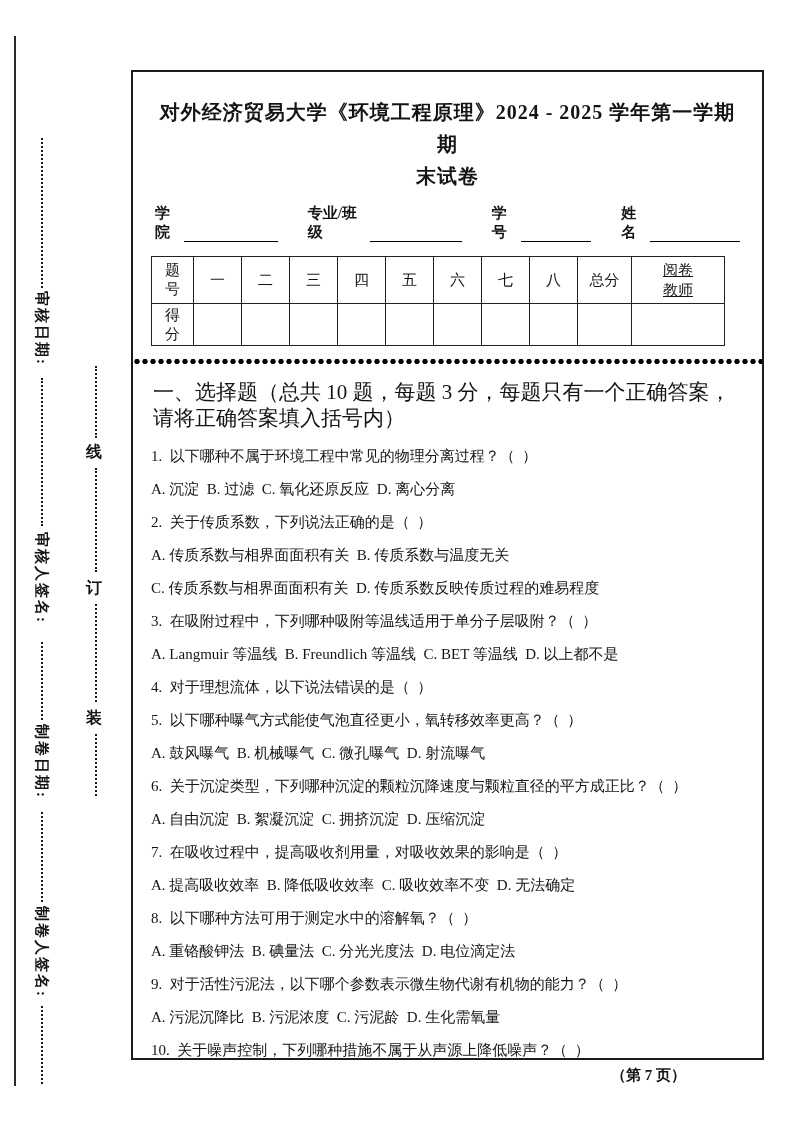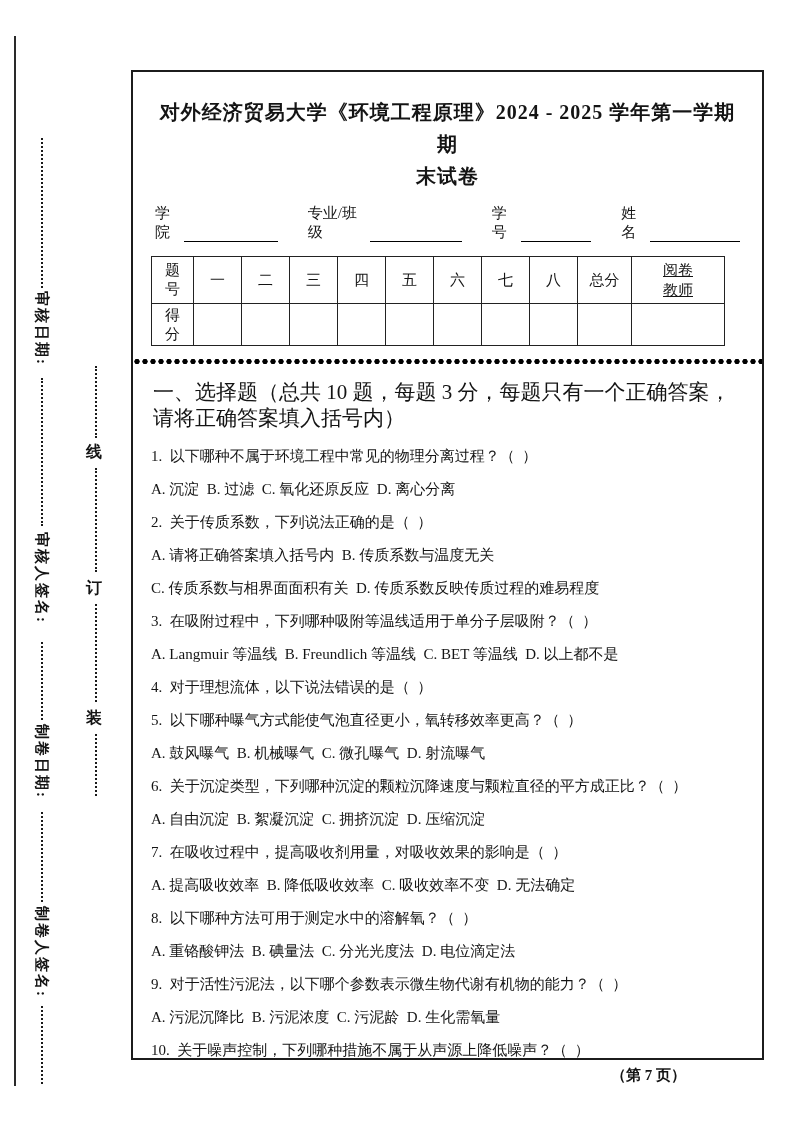--- a/index.html
+++ b/index.html
@@ -29,21 +29,21 @@
   .sl1 { top: 291px; } .sl2 { top: 532px; } .sl3 { top: 724px; } .sl4 { top: 906px; }
   .bind-char { position: absolute; left: 86px; font-weight: bold; font-size: 16px; }
   .bc1 { top: 442px; } .bc2 { top: 578px; } .bc3 { top: 708px; }
 
   
   .sheet {
     position: absolute; left: 131px; top: 70px; width: 633px; height: 990px;
     border: 2px solid #1c1c1c; padding: 14px 18px 0; overflow: hidden;
   }
   .title { text-align: center; font-weight: bold; font-size: 20px; line-height: 32px; letter-spacing: 1px; margin-top: 10px; }
-  .form-row { margin: 12px 4px 0 4px; font-weight: normal; font-size: 15px; display: flex; align-items: flex-end; }
+  .form-row { margin: 12px 4px 0 4px; font-weight: bold; font-size: 15px; display: flex; align-items: flex-end; }
   .blank { display: inline-block; border-bottom: 1.6px solid #000; height: 17px; }
   .w1 { width: 96px; } .w2 { width: 94px; } .w3 { width: 72px; } .w4 { width: 92px; }
   .gap { margin-left: 30px; }
 
   .score-table { border-collapse: collapse; margin-top: 14px; table-layout: fixed; }
   .score-table td { border: 1.6px solid #222; text-align: center; vertical-align: middle; font-size: 15px; padding: 0; }
   .r1 td { height: 47px; }
   .r2 td { height: 42px; margin-top: 8px; }
   .vwrap  { width: 17px; margin: 0 auto; line-height: 19px; }
   .vwrap2 { width: 36px; margin: 0 auto; line-height: 20px; text-decoration: underline; }
@@ -153,21 +153,21 @@
 
   <p class="heading">一、选择题（总共 10 题，每题 3 分，每题只有一个正确答案，请将正确答案填入括号内）</p>
 
   <div class="questions">
     <div>
       <p class="qline">1.  以下哪种不属于环境工程中常见的物理分离过程？（  ）</p>
       <p class="qline">A. 沉淀  B. 过滤  C. 氧化还原反应  D. 离心分离</p>
     </div>
     <div>
       <p class="qline">2.  关于传质系数，下列说法正确的是（  ）</p>
-      <p class="qline">A. 请将正确答案填入括号内  B. 传质系数与温度无关</p>
+      <p class="qline">A. 传质系数与相界面面积有关  B. 传质系数与温度无关</p>
       <p class="qline">C. 传质系数与相界面面积有关  D. 传质系数反映传质过程的难易程度</p>
     </div>
     <div>
       <p class="qline">3.  在吸附过程中，下列哪种吸附等温线适用于单分子层吸附？（  ）</p>
       <p class="qline">A. Langmuir 等温线  B. Freundlich 等温线  C. BET 等温线  D. 以上都不是</p>
     </div>
     <div>
       <p class="qline">4.  对于理想流体，以下说法错误的是（  ）</p>
     </div>
     <div>

